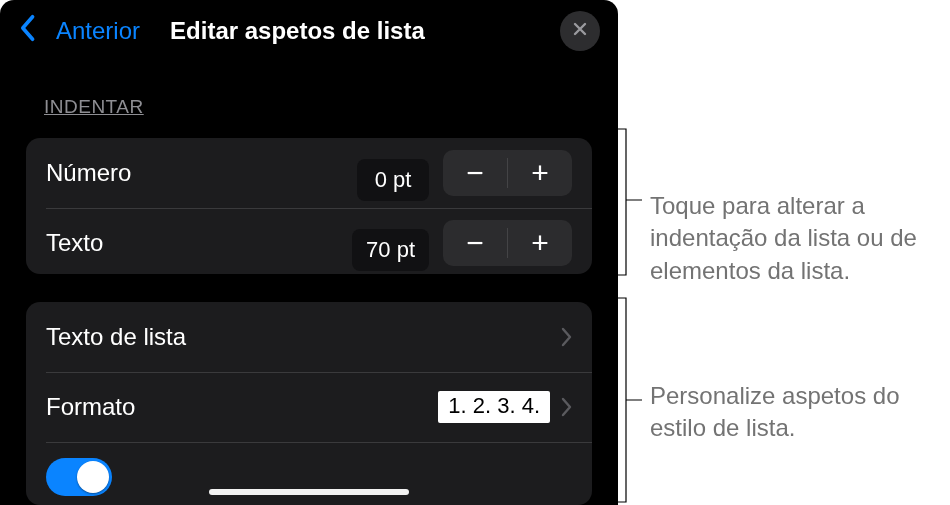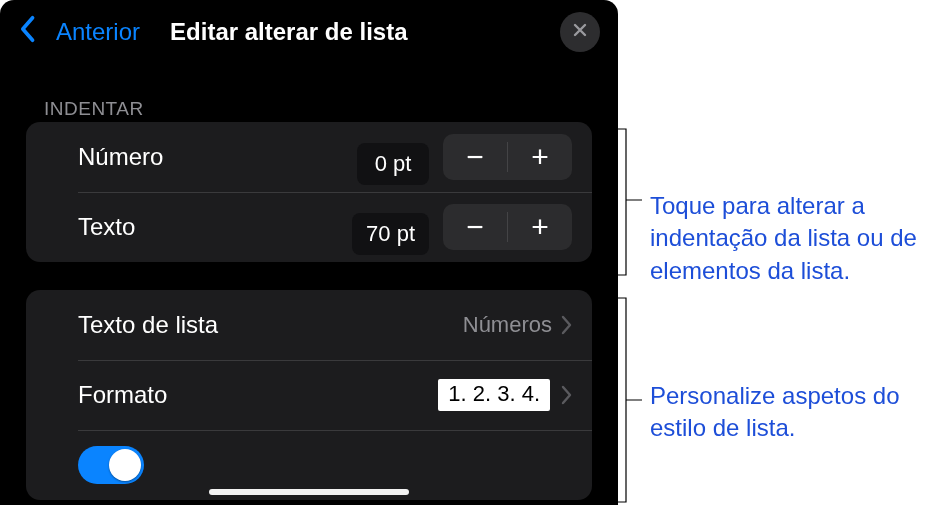--- a/index.html
+++ b/index.html
@@ -33,29 +33,29 @@
   }
   .close-btn {
     width: 40px; height: 40px; border-radius: 20px;
     background: #2d2d2f;
     display: flex; align-items: center; justify-content: center;
     cursor: pointer;
   }
   .close-btn svg { width: 16px; height: 16px; }
   .section-label {
     color: #8e8e93; font-size: 19px; letter-spacing: 0.5px;
-    padding: 34px 44px 2px 44px;
+    padding: 34px 44px 20px 44px;
     text-transform: uppercase;
+    text-decoration: underline;
   }
   .group {
     background: #1c1c1e;
     margin: 0 26px;
     border-radius: 14px;
     overflow: hidden;
-    padding-left: 32px;
   }
   .row {
     display: flex; align-items: center;
     min-height: 70px;
     padding: 0 20px;
     position: relative;
   }
   .row + .row::before {
     content:"";
     position: absolute; left: 20px; right: 0; top: 0;
@@ -117,21 +117,21 @@
   }
   .home-indicator {
     position: absolute; bottom: 10px; left: 50%;
     transform: translateX(-50%);
     width: 200px; height: 6px; border-radius: 3px;
     background: #f2f2f2;
   }
   .group + .group { margin-top: 28px; }
   .annotations {
     flex: 1; position: relative;
-    font-size: 24px; color: #1d4ed8;
+    font-size: 24px; color: #737373;
     line-height: 1.35;
   }
   .callout { position: absolute; left: 32px; }
   .callout1 { top: 190px; width: 300px;}
   .callout2 { top: 380px; width: 300px;}
   .bracket { position:absolute; stroke:#000; fill:none; stroke-width:1.2; }
 </style>
 </head>
 <body>
 
@@ -140,21 +140,21 @@
 
     <div class="header">
       <div class="back">
         <span>
           <svg viewBox="0 0 12 20">
               <path d="M10 2 L3 10 L10 18" stroke="#0a84ff" stroke-width="2.6" fill="none" stroke-linecap="round" stroke-linejoin="round"></path>
             </svg>
         </span>
         <span>Anterior</span>
       </div>
-      <div class="title">Editar alterar de lista</div>
+      <div class="title">Editar aspetos de lista</div>
       <div class="close-btn">
         <span>
           <svg viewBox="0 0 16 16">
               <path d="M3 3 L13 13 M13 3 L3 13" stroke="#9a9a9e" stroke-width="2.4" stroke-linecap="round"></path>
             </svg>
         </span>
       </div>
     </div>
 
     <div class="section-label">Indentar</div>
@@ -176,21 +176,20 @@
           <button>−</button>
           <div class="divider"></div>
           <button>+</button>
         </div>
       </div>
     </div>
 
     <div class="group">
       <div class="row">
         <div class="row-label">Texto de lista</div>
-        <div class="detail-value">Números</div>
         <span class="chevron">
           <svg viewBox="0 0 12 20">
               <path d="M3 2 L10 10 L3 18" stroke="#5a5a5e" stroke-width="2.4" fill="none" stroke-linecap="round" stroke-linejoin="round"></path>
             </svg>
         </span>
       </div>
       <div class="row">
         <div class="row-label">Formato</div>
         <div class="format-preview">1. 2. 3. 4.</div>
         <span class="chevron">

